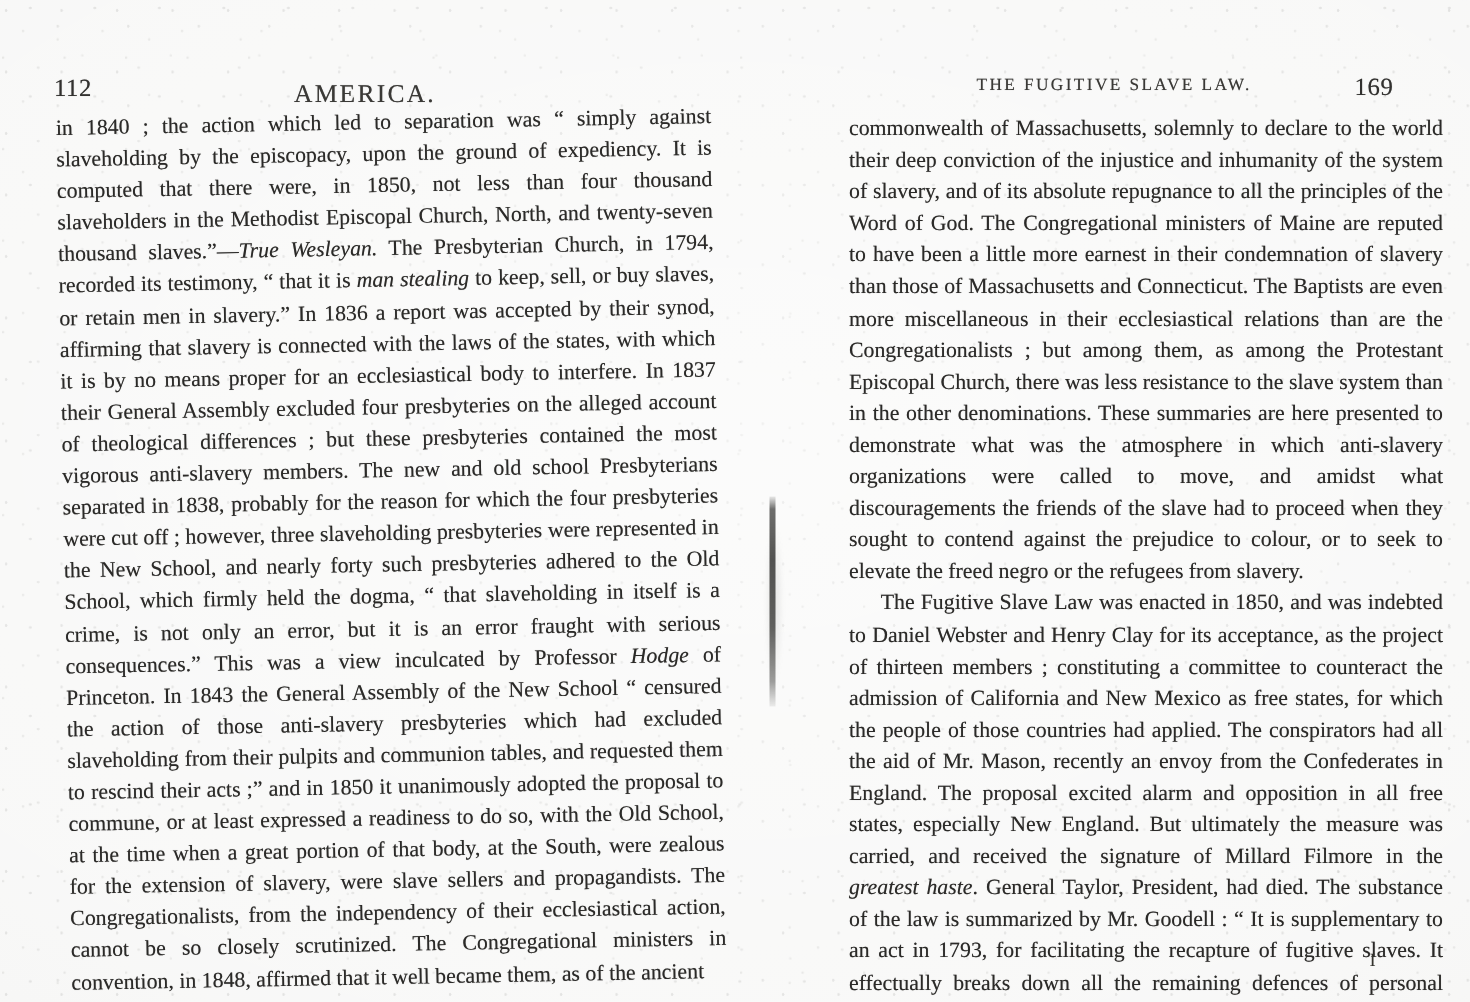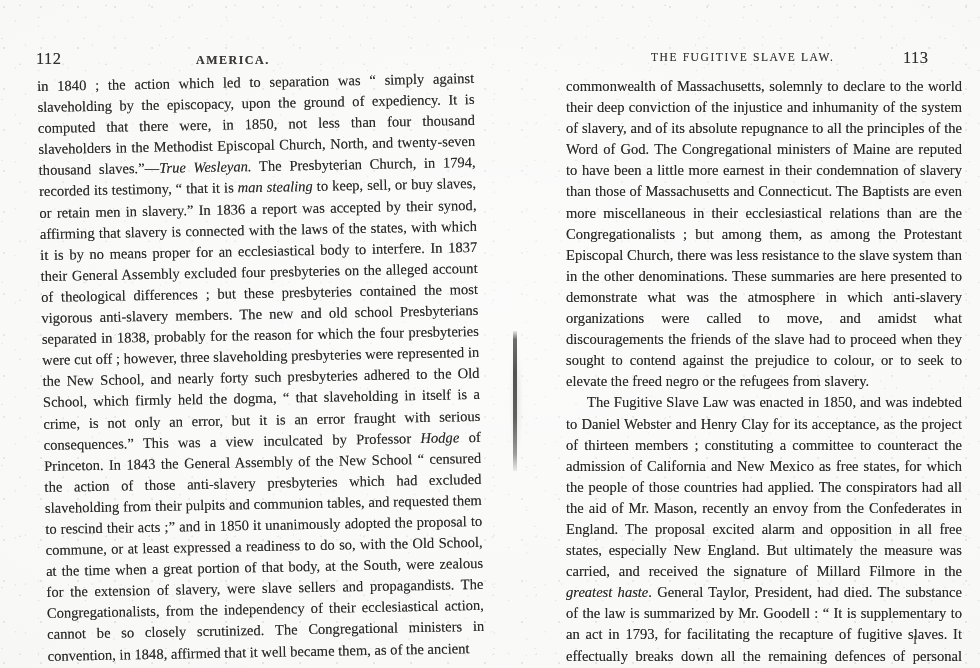--- a/index.html
+++ b/index.html
@@ -54,24 +54,23 @@
   }
   #folio-left {
     left: 36px;
     top: 49px;
     font-size: 16.5px;
     letter-spacing: .4px;
   }
   #head-left {
     left: 196px;
     top: 53px;
-    font-size: 12px;
+    font-size: 17px;
     letter-spacing: 1.5px;
     color: #3a3936;
-    font-weight: bold;
   }
   #head-right {
     left: 651px;
     top: 51px;
     font-size: 11.5px;
     letter-spacing: 1.6px;
     color: #3a3936;
   }
   #folio-right {
     left: 903px;
@@ -161,21 +160,21 @@
 <div id="scan-page">
 
   <div id="page-vignette"></div>
 
   <div class="running-head" id="folio-left">112</div>
 
   <div class="running-head" id="head-left">AMERICA.</div>
 
   <div class="running-head" id="head-right">THE FUGITIVE SLAVE LAW.</div>
 
-  <div class="running-head" id="folio-right">113</div>
+  <div class="running-head" id="folio-right">169</div>
 
   <div class="column" id="column-left">
       <p><span>in 1840 ; the action which led to separation was “ simply against slaveholding by the episcopacy, upon the ground of expediency.  It is computed that there were, in 1850, not less than four thousand slaveholders in the Methodist Episcopal Church, North, and twenty-seven thousand slaves.”—</span><em>True Wesleyan.</em><span>  The Presbyterian Church, in 1794, recorded its testimony, “ that it is </span><em>man stealing</em><span> to keep, sell, or buy slaves, or retain men in slavery.”  In 1836 a report was accepted by their synod, affirming that slavery is connected with the laws of the states, with which it is by no means proper for an ecclesiastical body to interfere.  In 1837 their General Assembly excluded four presbyteries on the alleged account of theological differences ; but these presbyteries contained the most vigorous anti-slavery members.  The new and old school Presbyterians separated in 1838, probably for the reason for which the four presbyteries were cut off ; however, three slaveholding presbyteries were represented in the New School, and nearly forty such presbyteries adhered to the Old School, which firmly held the dogma, “ that slaveholding in itself is a crime, is not only an error, but it is an error fraught with serious consequences.”  This was a view inculcated by Professor </span><em>Hodge</em><span> of Princeton.  In 1843 the General Assembly of the New School “ censured the action of those anti-slavery presbyteries which had excluded slaveholding from their pulpits and communion tables, and requested them to rescind their acts ;” and in 1850 it unanimously adopted the proposal to commune, or at least expressed a readiness to do so, with the Old School, at the time when a great portion of that body, at the South, were zealous for the extension of slavery, were slave sellers and propagandists.  The Congregationalists, from the independency of their ecclesiastical action, cannot be so closely scrutinized.  The Congregational ministers in convention, in 1848, affirmed that it well became them, as of the ancient</span></p>
     </div>
 
   <div class="column" id="column-right">
       <p><span>commonwealth of Massachusetts, solemnly to declare to the world their deep conviction of the injustice and inhumanity of the system of slavery, and of its absolute repugnance to all the principles of the Word of God.  The Congregational ministers of Maine are reputed to have been a little more earnest in their condemnation of slavery than those of Massachusetts and Connecticut.  The Baptists are even more miscellaneous in their ecclesiastical relations than are the Congregationalists ; but among them, as among the Protestant Episcopal Church, there was less resistance to the slave system than in the other denominations.  These summaries are here presented to demonstrate what was the atmosphere in which anti-slavery organizations were called to move, and amidst what discouragements the friends of the slave had to proceed when they sought to contend against the prejudice to colour, or to seek to elevate the freed negro or the refugees from slavery.</span></p>
       <p><span>The Fugitive Slave Law was enacted in 1850, and was indebted to Daniel Webster and Henry Clay for its acceptance, as the project of thirteen members ; constituting a committee to counteract the admission of California and New Mexico as free states, for which the people of those countries had applied.  The conspirators had all the aid of Mr. Mason, recently an envoy from the Confederates in England.  The proposal excited alarm and opposition in all free states, especially New England.  But ultimately the measure was carried, and received the signature of Millard Filmore in the </span><em>greatest haste</em><span>.  General Taylor, President, had died.  The substance of the law is summarized by Mr. Goodell : “ It is supplementary to an act in 1793, for facilitating the recapture of fugitive slaves.  It effectually breaks down all the remaining defences of personal liberty in the non-slaveholding states ; and every man, black or white, it makes no difference, holds his exemption</span></p>
     </div>
 

